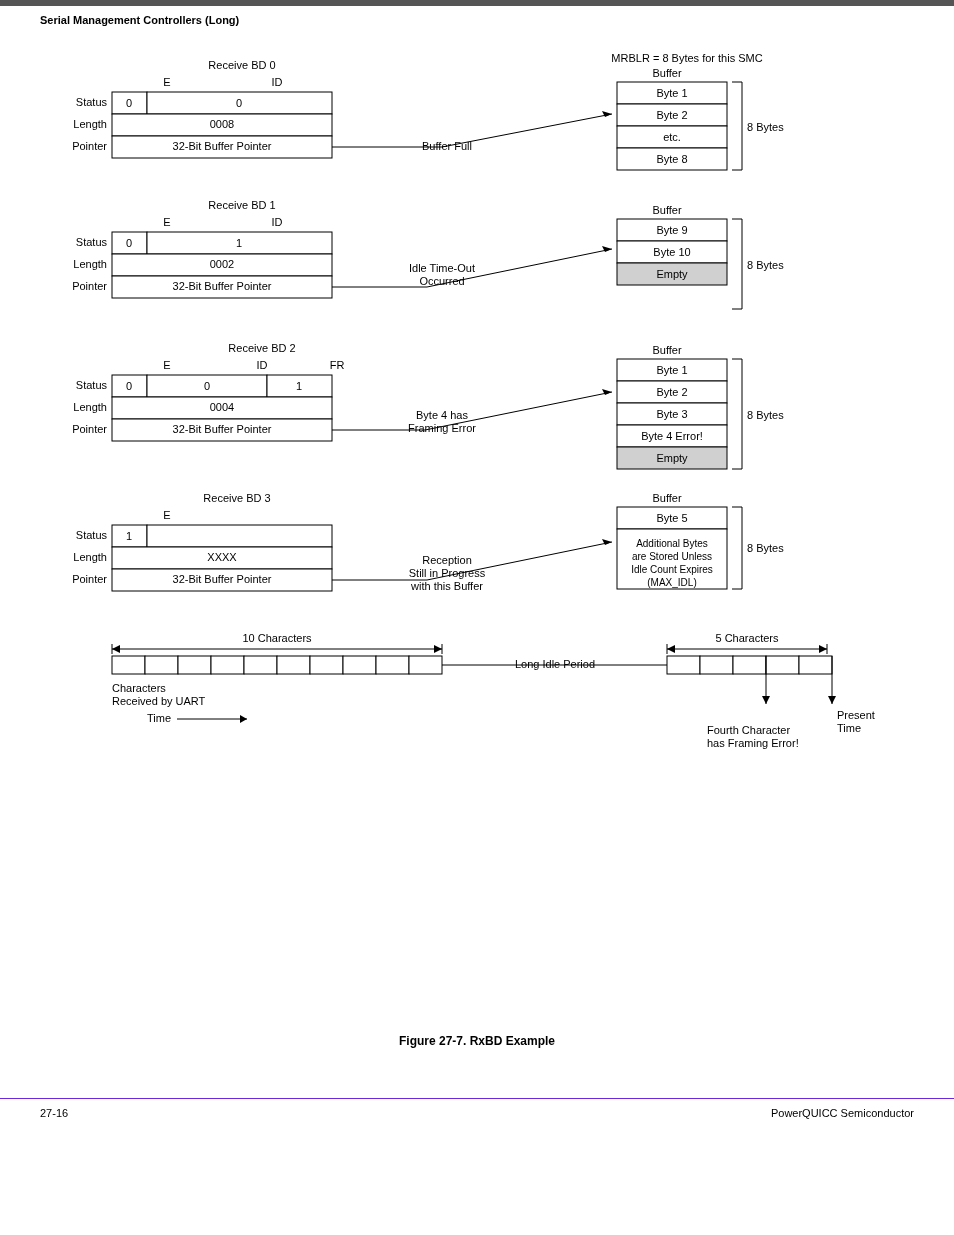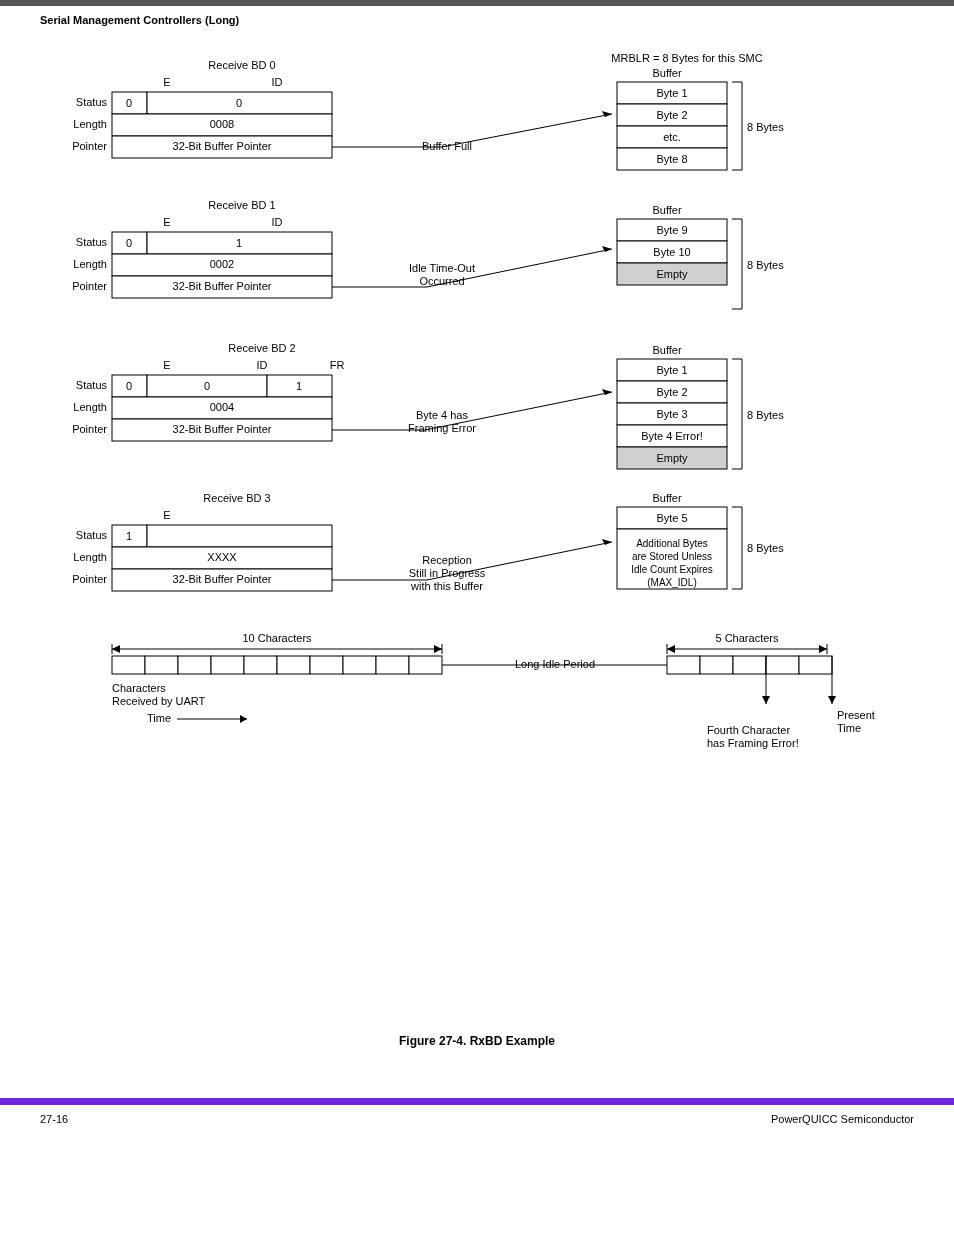--- a/index.html
+++ b/index.html
@@ -39,21 +39,21 @@
       font-weight: bold;
       margin-top: 10px;
       margin-bottom: 10px;
     }
 
     .page-footer {
       display: flex;
       justify-content: space-between;
       padding: 8px 40px;
       font-size: 11px;
-      border-top: 7px solid #6d28d9;
+      border-top: 1px solid #6d28d9;
       margin-top: 20px;
     }
     .footer-center {
       text-align: center;
       font-weight: bold;
       font-size: 12px;
       padding: 6px 40px 10px;
       text-align: center;
     }
   </style>
@@ -280,21 +280,21 @@
     <text x="660" y="703" text-anchor="start" font-size="11">has Framing Error!</text>
 
     <line x1="785" y1="612" x2="785" y2="660" stroke="black" stroke-width="1"></line>
     <polygon points="785,660 781,652 789,652" fill="black"></polygon>
     <text x="790" y="675" text-anchor="start" font-size="11">Present</text>
     <text x="790" y="688" text-anchor="start" font-size="11">Time</text>
 
   </svg>
 
   <div class="figure-caption">
-    <span>Figure 27-4. RxBD Example</span>
+    <span>Figure 27-7. RxBD Example</span>
   </div>
 
 </div>
 
 <div class="page-footer">
   <span>27-16</span>
   <span>PowerQUICC Semiconductor</span>
 </div>
 
 </body></html>

